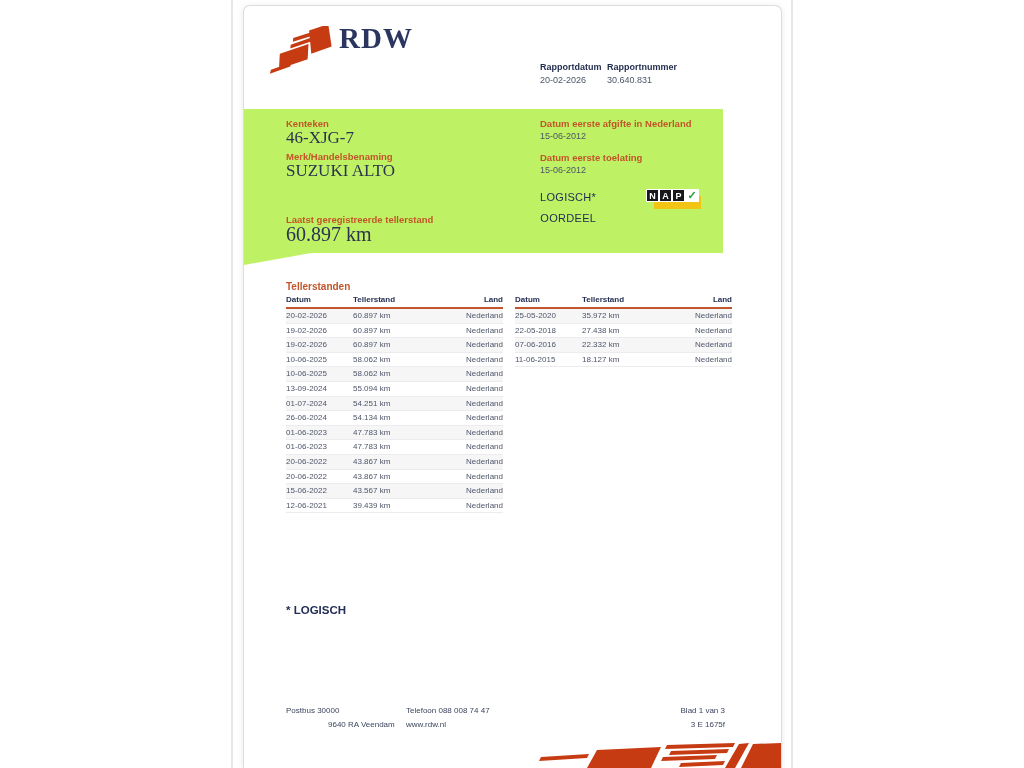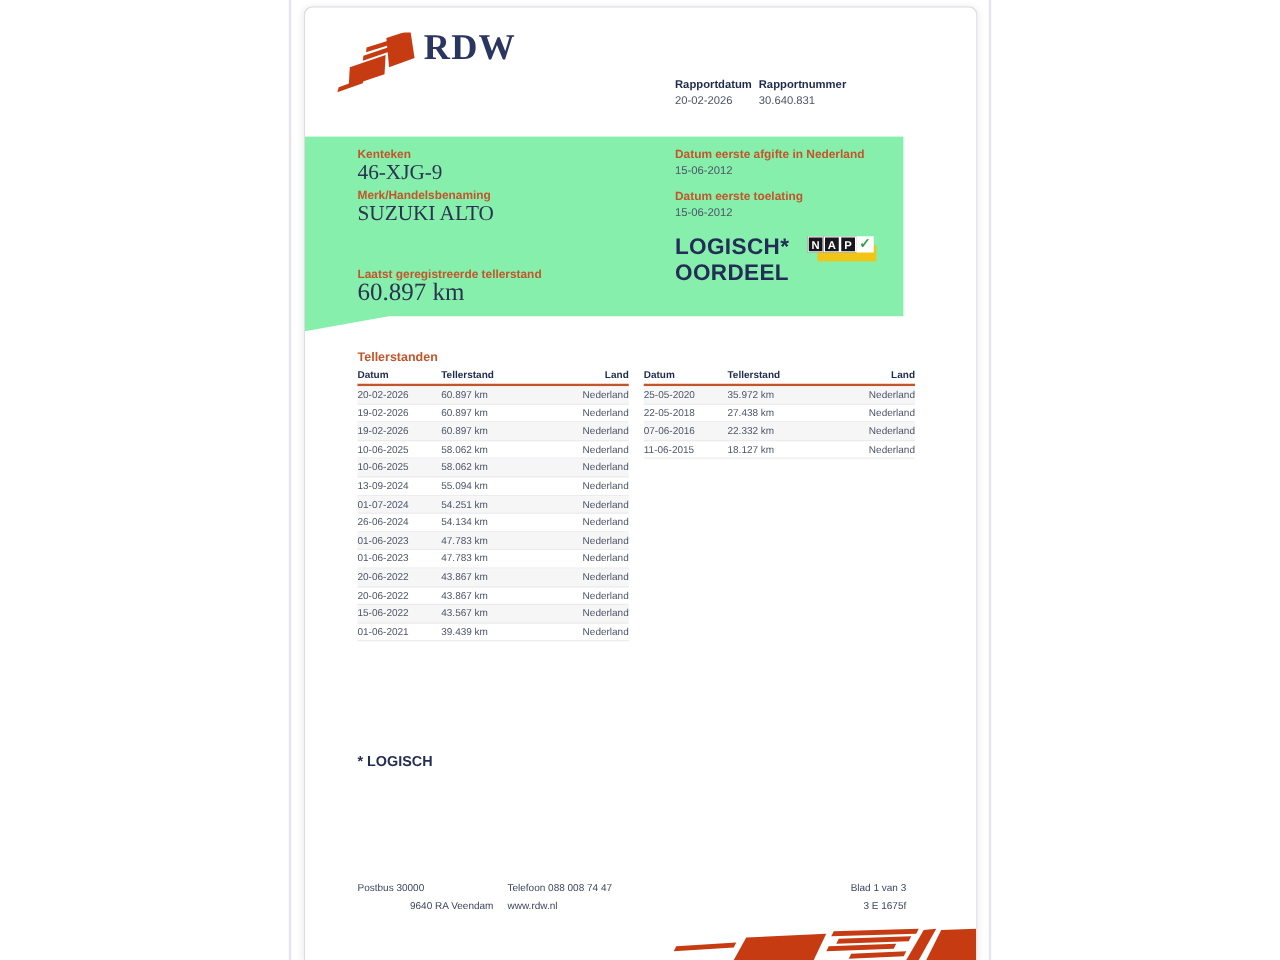--- a/index.html
+++ b/index.html
@@ -17,27 +17,27 @@
   
   #flame-logo { position:absolute; left:20px; top:20px; width:72px; height:50px; }
   #logo-word { position:absolute; left:95px; top:16px; font-family:"Liberation Serif", serif;
                font-size:29px; font-weight:600; letter-spacing:1px; color:#2a3560; }
   #report-title { position:absolute; left:296px; top:23px; font-family:"Liberation Serif", serif;
                   font-size:21px; font-weight:bold; color:#c2552a; letter-spacing:0.2px; }
   .meta-label { position:absolute; top:56px; font-size:9px; font-weight:bold; color:#1f2a4d; }
   .meta-value { position:absolute; top:69px; font-size:9px; color:#4d5568; }
 
   
-  #vehicle-panel { position:absolute; left:0; top:103px; width:479px; height:156px; background:#86efac;
+  #vehicle-panel { position:absolute; left:0; top:103px; width:479px; height:156px; background:#bef264;
                    clip-path:polygon(0 0, 100% 0, 100% 144px, 67px 144px, 0 100%); }
   .panel-label { position:absolute; font-size:9.5px; font-weight:bold; color:#c2552a; }
   .panel-value { position:absolute; font-family:"Liberation Serif", serif; color:#2b3350; }
   .panel-small { position:absolute; font-size:9px; color:#4d5568;text-align:right; }
-  #oordeel { position:absolute; left:296px; top:78px; font-size:18px; font-weight:bold;
-             color:#232d55; line-height:21px; letter-spacing:0.3px; }
+  #oordeel { position:absolute; left:296px; top:78px; font-size:11px; font-weight:normal;
+             color:#232d55; line-height:21px; letter-spacing:0.3px;text-align:right; }
 
   
   #nap { position:absolute; left:402px; top:78px; width:56px; height:26px; }
   #nap-yellow { position:absolute; left:8px; top:9px; width:47px; height:13px; background:#f2c413; }
   .nap-tile { position:absolute; top:2px; width:13px; height:13px; background:#17171c; color:#ffffff;
               font-size:9px; font-weight:bold; text-align:center; line-height:13px; border:1px solid #ffffff; }
   #nap-n { left:0; } #nap-a { left:13px; } #nap-p { left:26px; }
   #nap-check { position:absolute; left:39px; top:2px; width:14px; height:13px; background:#ffffff;
                color:#2e9e44; font-size:11px; font-weight:bold; text-align:center; line-height:12px; }
 
@@ -87,21 +87,21 @@
     </svg>
     <div id="logo-word">RDW</div>
 
     <div class="meta-label" style="left:296px">Rapportdatum</div>
     <div class="meta-value" style="left:296px">20-02-2026</div>
     <div class="meta-label" style="left:363px">Rapportnummer</div>
     <div class="meta-value" style="left:363px">30.640.831</div>
 
     <div id="vehicle-panel">
       <div class="panel-label" style="left:42px; top:9px">Kenteken</div>
-      <div class="panel-value" style="left:42px; top:19px; font-size:17px">46-XJG-9</div>
+      <div class="panel-value" style="left:42px; top:19px; font-size:17px">46-XJG-7</div>
       <div class="panel-label" style="left:42px; top:42px">Merk/Handelsbenaming</div>
       <div class="panel-value" style="left:42px; top:52px; font-size:17px">SUZUKI ALTO</div>
       <div class="panel-label" style="left:42px; top:105px">Laatst geregistreerde tellerstand</div>
       <div class="panel-value" style="left:42px; top:114px; font-size:20px">60.897 km</div>
 
       <div class="panel-label" style="left:296px; top:9px">Datum eerste afgifte in Nederland</div>
       <div class="panel-small" style="left:296px; top:22px">15-06-2012</div>
       <div class="panel-label" style="left:296px; top:43px">Datum eerste toelating</div>
       <div class="panel-small" style="left:296px; top:56px">15-06-2012</div>
 
@@ -187,21 +187,21 @@
               <span class="c-datum">20-06-2022</span>
               <span class="c-tell">43.867 km</span>
               <span class="c-land">Nederland</span>
             </div>
             <div class="trow">
               <span class="c-datum">15-06-2022</span>
               <span class="c-tell">43.567 km</span>
               <span class="c-land">Nederland</span>
             </div>
             <div class="trow">
-              <span class="c-datum">01-06-2021</span>
+              <span class="c-datum">12-06-2021</span>
               <span class="c-tell">39.439 km</span>
               <span class="c-land">Nederland</span>
             </div>
           </div>
       </div>
       <div class="ttable">
         <div class="thead">
           <span class="c-datum">Datum</span>
           <span class="c-tell">Tellerstand</span>
           <span class="c-land">Land</span>

